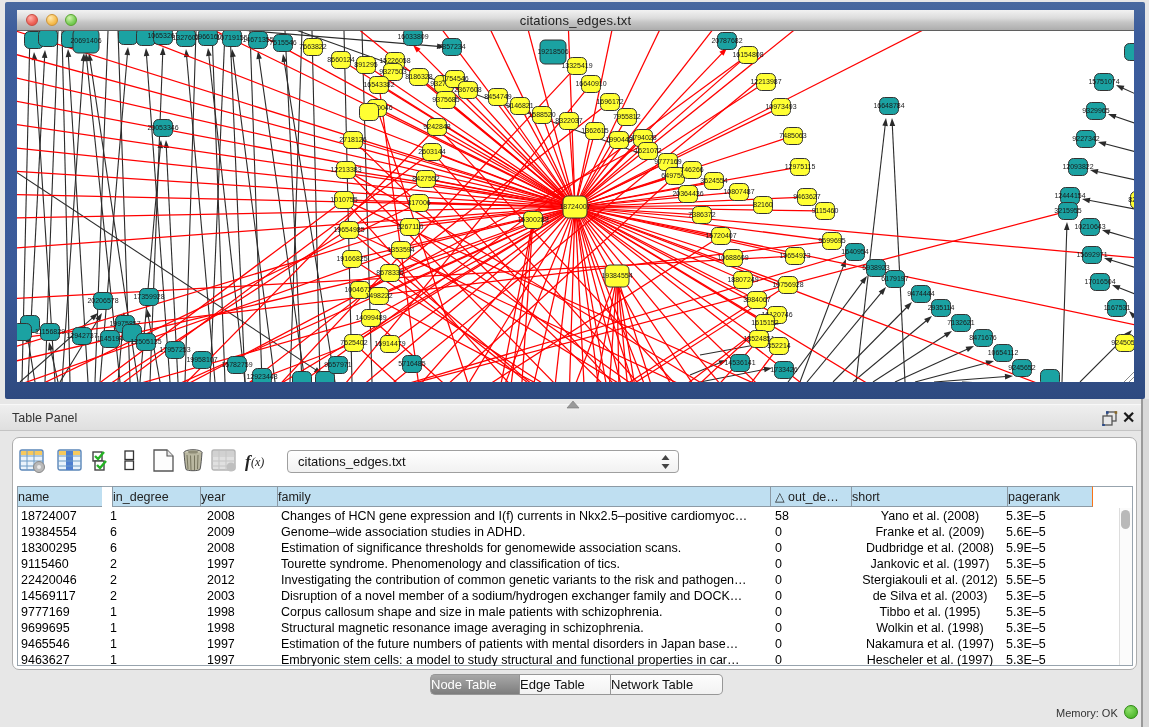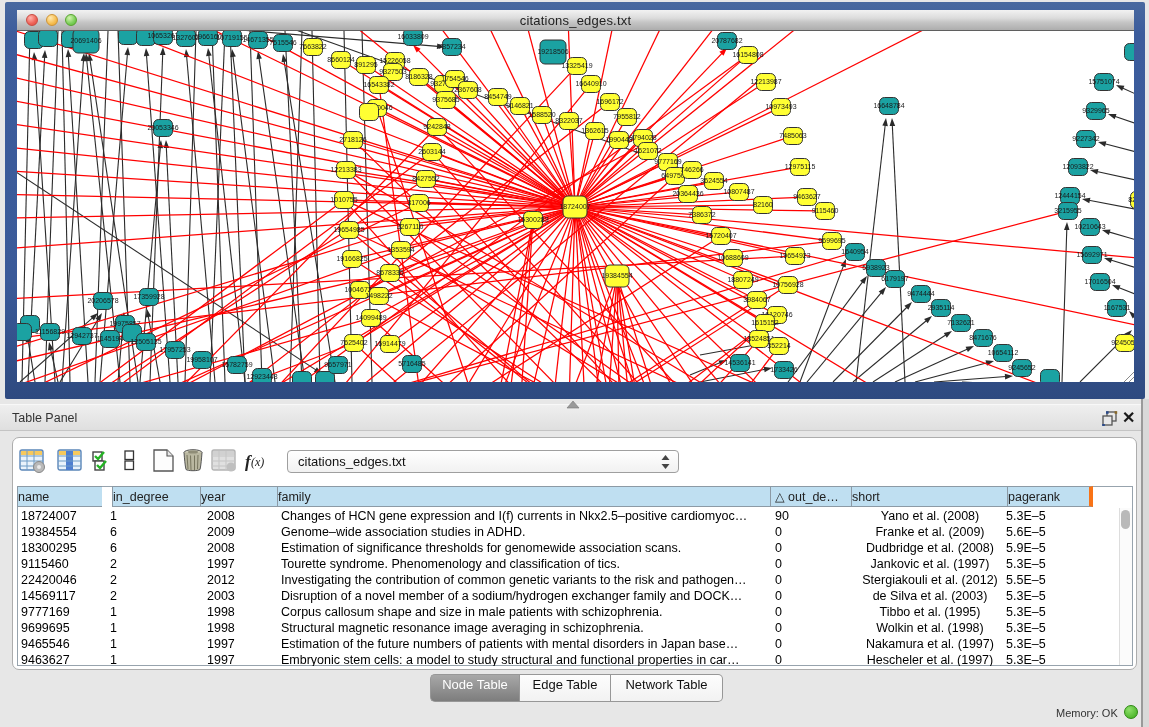--- a/index.html
+++ b/index.html
@@ -13,21 +13,21 @@
 #panel{left:12px;top:437px;width:1125px;height:233px;background:#fff;border:1px solid #adadad;border-radius:7px}
 #tablebox{left:17px;top:486px;width:1116px;height:180px;border:1px solid #97a3ad;background:#fff}
 #rowclip{left:18px;top:508px;width:1114px;height:158px;overflow:hidden}
 #combo{left:287px;top:450px;width:392px;height:23px;background:linear-gradient(180deg,#fff,#f1f1f1);border:1px solid #9f9f9f;border-radius:4px;font-size:13px;color:#111;line-height:21px;padding-left:10px}
 .hcell{position:absolute;top:486px;height:21px;background:#bfdff1;border:1px solid #8c9aa5;border-right:none;font-size:12.5px;color:#222;text-align:left;line-height:20px}
 .trow{position:absolute;left:0;width:1099px;height:16px;font-size:12.5px;color:#000;white-space:nowrap}
 .trow span{position:absolute;top:0;line-height:16px}
 .c0{left:3px}.c1{left:92px}.c2{left:189px}.c3{left:263px}.c4{left:757px}.c5{left:819px;width:186px;text-align:center}.c6{left:988px}
 #sbar{left:1119px;top:508px;width:13px;height:157px;background:#fbfbfb;border-left:1px solid #ddd}
 #thumb{left:1121px;top:510px;width:9px;height:19px;background:#b9b9b9;border-radius:5px}
-.tab{position:absolute;top:674px;height:28px;font-size:13px;line-height:20px;text-align:center;border:1px solid #979797}
+.tab{position:absolute;top:674px;height:21px;font-size:13px;line-height:20px;border:1px solid #979797}
 #mem{left:1056px;top:707px;font-size:11px;color:#333}
 #memdot{left:1124px;top:705px;width:14px;height:14px;border-radius:50%;background:radial-gradient(circle at 35% 30%,#8ee06a,#3aaa19);border:1px solid #2c8812}
 #redge{left:1141px;top:399px;width:8px;height:328px;background:#d9d9d9;border-left:2px solid #9a9a9a}
 </style></head><body>
 <div id="frame" class="abs"></div>
 <div id="titlebar" class="abs">
  <div class="abs light" style="left:9px;background:radial-gradient(circle at 35% 30%,#ffb3ac,#ee6156 60%,#d84f44);border:0.5px solid #ca4a41"></div>
  <div class="abs light" style="left:28.5px;background:radial-gradient(circle at 35% 30%,#ffe9b0,#f6bd4f 60%,#e3a33a);border:0.5px solid #cf9436"></div>
  <div class="abs light" style="left:48px;background:radial-gradient(circle at 35% 30%,#d2f3ae,#79ce57 60%,#5cb838);border:0.5px solid #58a42f"></div>
  <div id="title" class="abs">citations_edges.txt</div>
@@ -790,28 +790,28 @@
       <path d="M4.5 0 L8.5 5 L0.5 5 Z" fill="#444"></path>
       <path d="M4.5 14 L8.5 9 L0.5 9 Z" fill="#444"></path>
     </svg></div>
 
 <div class="hcell" style="left:17px;width:85px">name</div>
 <div class="hcell" style="left:112px;width:98px">in_degree</div>
 <div class="hcell" style="left:200px;width:77px">year</div>
 <div class="hcell" style="left:277px;width:493px">family</div>
 <div class="hcell" style="left:770px;width:81px;text-align:left;padding-left:4px">△ out_de…</div>
 <div class="hcell" style="left:851px;width:156px">short</div>
-<div class="hcell" style="left:1007px;width:86px;border-right:4px solid #f97316">pagerank</div>
+<div class="hcell" style="left:1007px;width:86px;border-right:1px solid #f97316">pagerank</div>
 <div id="rowclip" class="abs">
     <div class="trow" style="top:0px">
 <span class="c0">18724007</span>
       <span class="c1">1</span>
       <span class="c2">2008</span>
 <span class="c3">Changes of HCN gene expression and I(f) currents in Nkx2.5–positive cardiomyoc…</span>
-      <span class="c4">90</span>
+      <span class="c4">58</span>
       <span class="c5">Yano et al. (2008)</span>
       <span class="c6">5.3E–5</span>
     </div>
     <div class="trow" style="top:16px">
 <span class="c0">19384554</span>
       <span class="c1">6</span>
       <span class="c2">2009</span>
 <span class="c3">Genome–wide association studies in ADHD.</span>
       <span class="c4">0</span>
       <span class="c5">Franke et al. (2009)</span>

